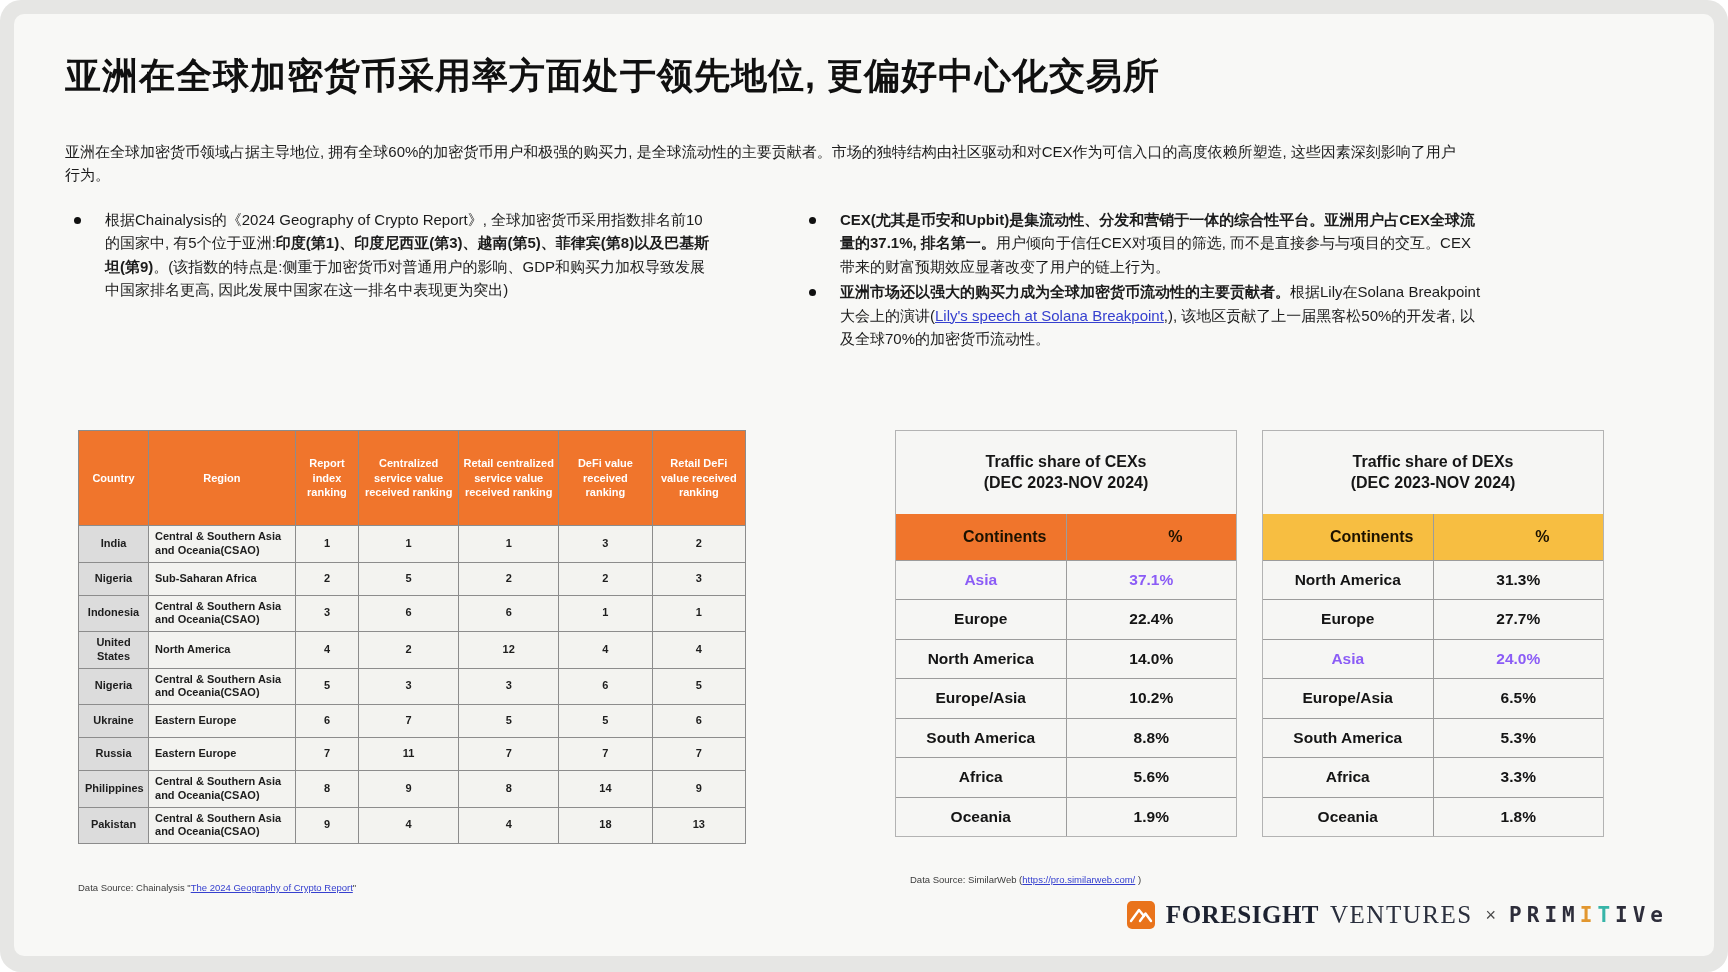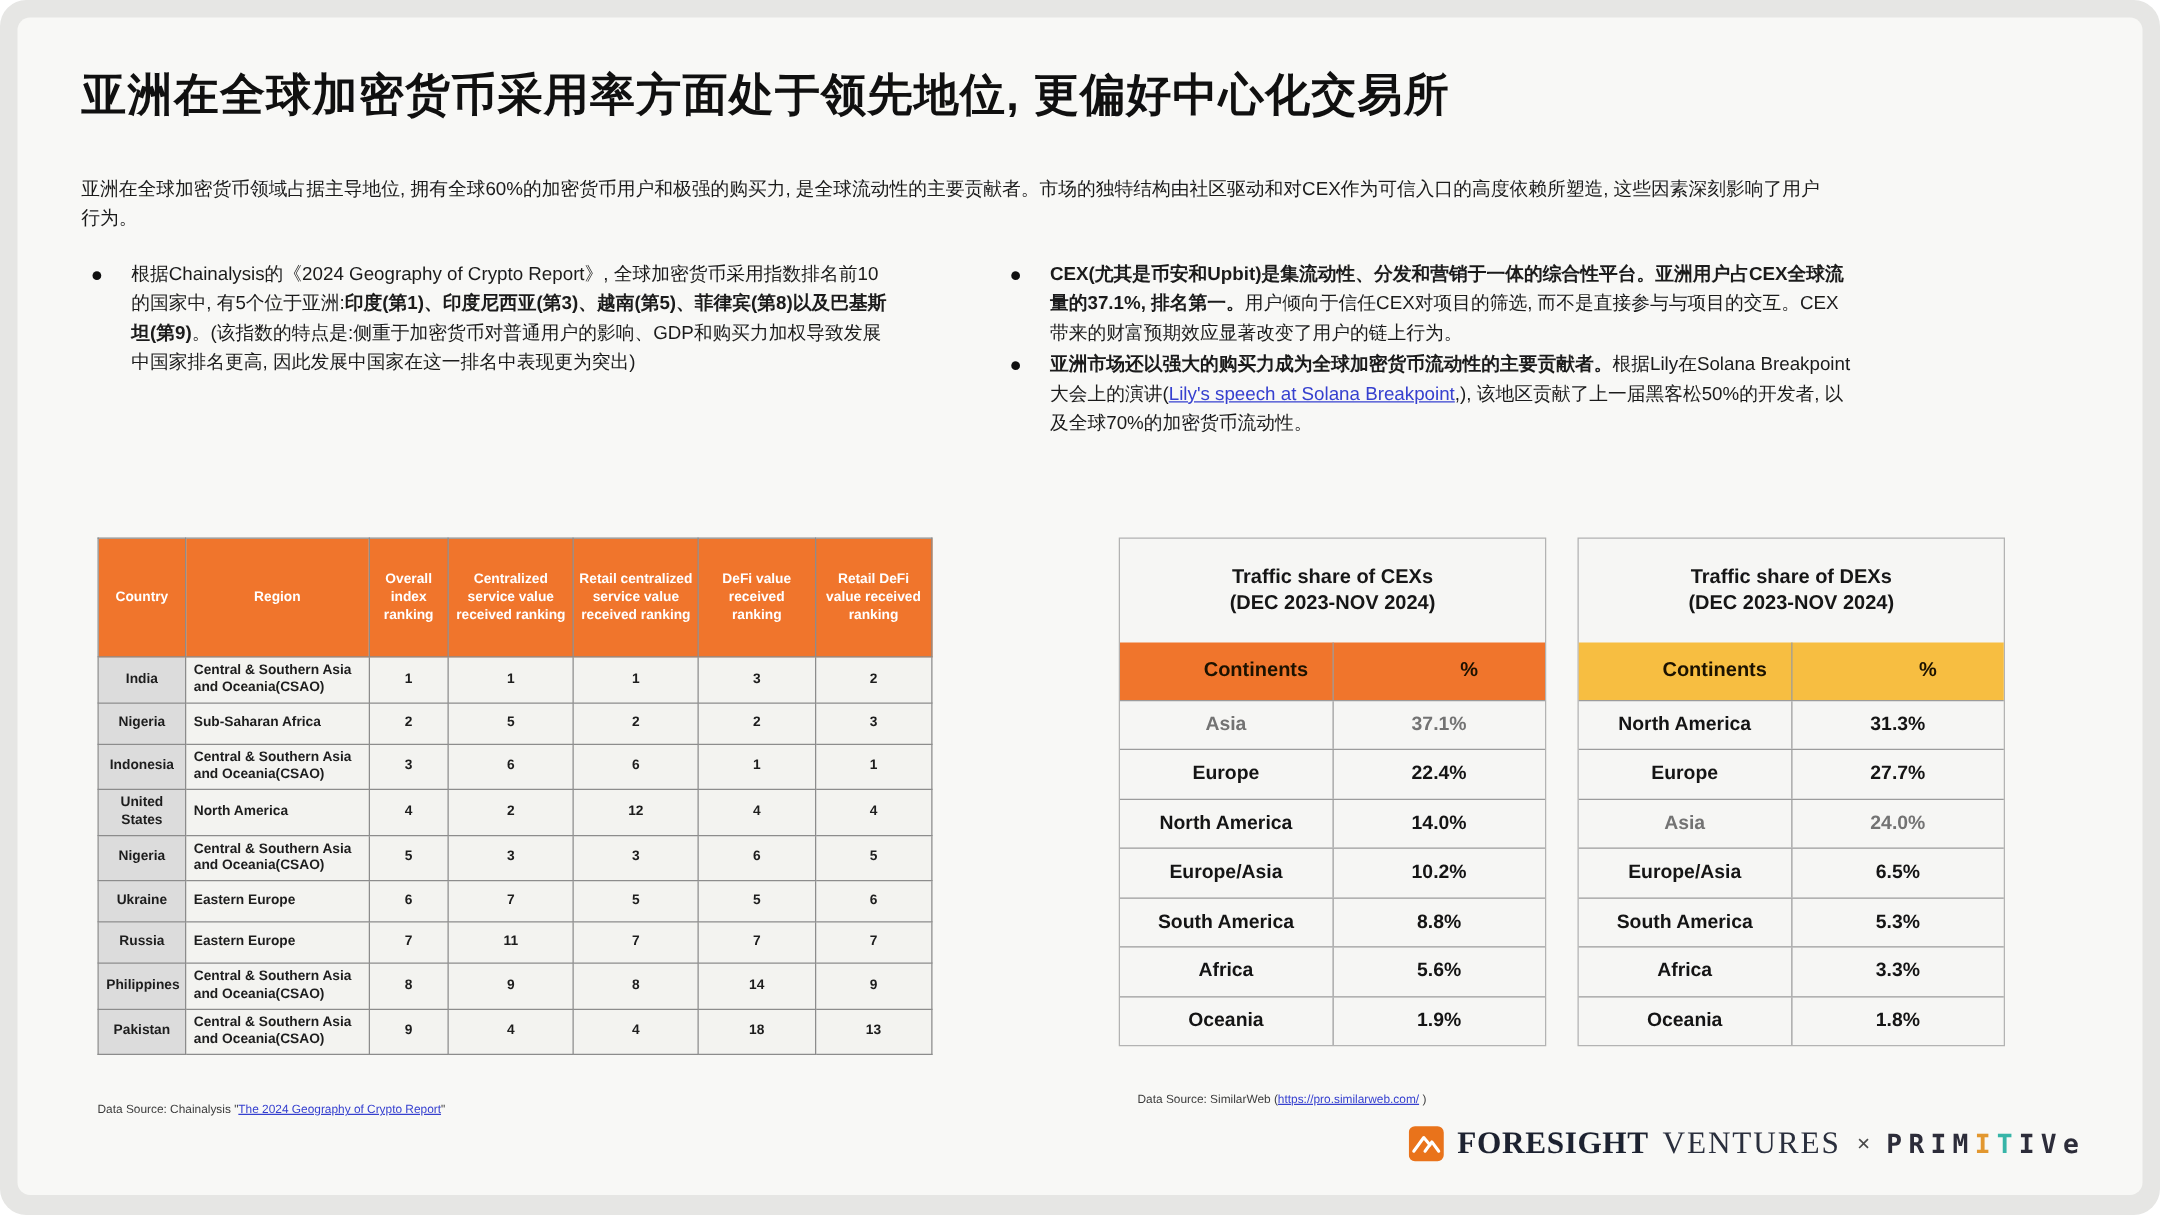--- a/index.html
+++ b/index.html
@@ -35,21 +35,21 @@
   .share-table.dex{left:1248px;}
   .share-title{height:86px;display:flex;flex-direction:column;justify-content:center;align-items:center;
     font-weight:700;font-size:16px;color:#161616;line-height:1.35;text-align:center;}
   .share-head{display:flex;height:46px;font-weight:700;font-size:16px;color:#1c1200;flex:none;}
   .cex .share-head{background:#f0752c;}
   .dex .share-head{background:#f7be41;}
   .share-head .share-cell{flex:1;display:flex;align-items:center;justify-content:center;margin-left:48px;}
   .share-row{display:flex;height:38.5px;flex:none;border-top:1px solid #9c9c9c;font-weight:700;font-size:15.5px;color:#141414;}
   .share-row .share-cell{flex:1;display:flex;align-items:center;justify-content:center;}
   .share-head .share-cell:first-child,.share-row .share-cell:first-child{border-right:1px solid #9c9c9c;}
-  .share-row.hl{color:#737373;}
+  .share-row.hl{color:#8b5cf6;}
 
   .source{position:absolute;font-size:9.5px;color:#3c3c3c;}
   .source .link{font-size:9.5px;}
   .source.rank{left:64px;top:868px;}
   .source.cex{left:896px;top:860px;}
 
   
   .logo{position:absolute;right:46px;top:886px;display:flex;align-items:center;gap:9px;}
   .logo-foresight{font-family:"Liberation Serif","DejaVu Serif",serif;font-weight:700;font-size:25px;color:#1d2230;letter-spacing:0.5px;}
   .logo-ventures{font-family:"Liberation Serif","DejaVu Serif",serif;font-weight:400;font-size:25px;color:#2a2f3d;letter-spacing:1.5px;margin-left:2px;}
@@ -83,21 +83,21 @@
             <col style="width:9.5%">
           <col style="width:15%">
             <col style="width:15%">
             <col style="width:14%">
             <col style="width:14%">
         </colgroup>
         <thead>
           <tr>
               <th>Country</th>
               <th>Region</th>
-              <th>Overall index ranking</th>
+              <th>Report index ranking</th>
               <th>Centralized service value received ranking</th>
               <th>Retail centralized service value received ranking</th>
               <th>DeFi value received ranking</th>
               <th>Retail DeFi value received ranking</th>
             </tr>
         </thead>
         <tbody>
             <tr>
               <td>India</td>
               <td>Central &amp; Southern Asia and Oceania(CSAO)</td>

